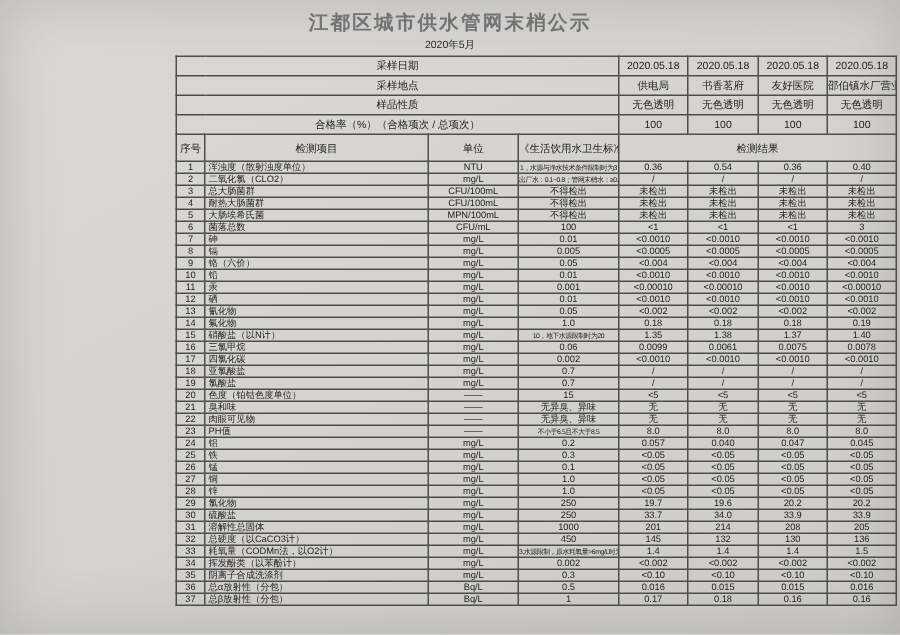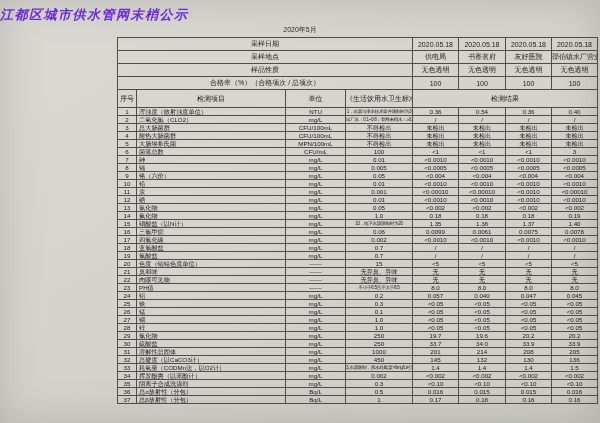--- a/index.html
+++ b/index.html
@@ -16,26 +16,25 @@
     color: #1b1b1b;
   }
   .vignette {
     position: absolute; inset: 0;
     box-shadow: inset 0 0 40px rgba(90,90,85,0.25);
     pointer-events: none;
   }
   .title {
     position: absolute;
     top: 6px; left: 0; width: 100%;
-    text-align: left;
+    text-align: center;
     font-size: 13px;
     font-weight: bold;
     letter-spacing: 1.5px;
-    color: #6d28d9;
-    font-style: italic;
+    color: #737373;
   }
   .subtitle {
     position: absolute;
     top: 25px; left: 0; width: 100%;
     text-align: center;
     font-size: 7px;
     color: #2a2a2a;
   }
   table.report {
     position: absolute;

